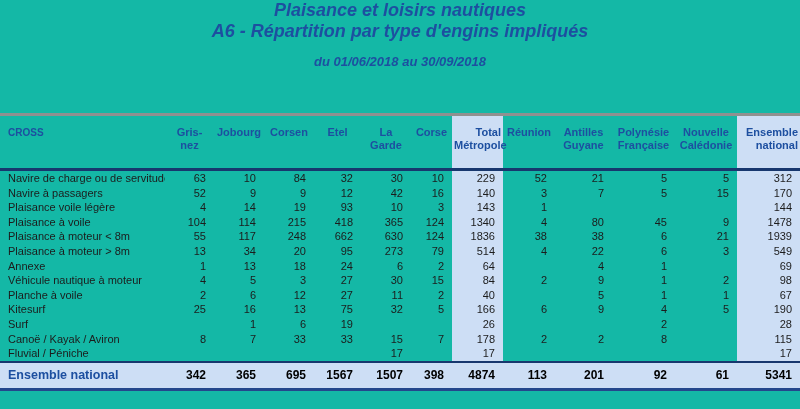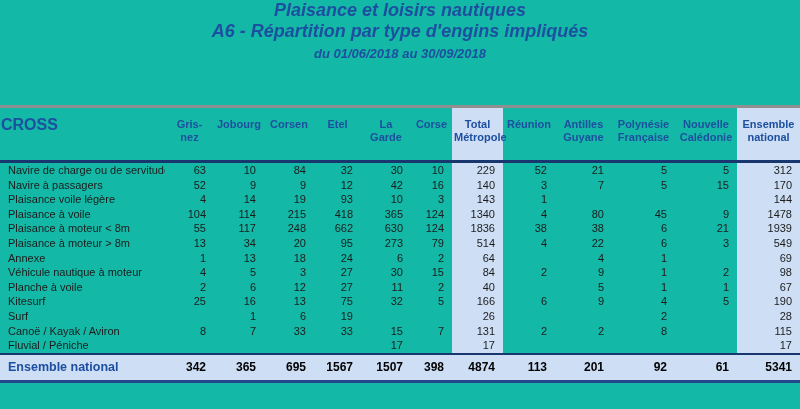--- a/index.html
+++ b/index.html
@@ -25,21 +25,21 @@
     padding-top:0;
   }
   .title-line{
     font-size:18px;
     line-height:21px;
     margin:0;
   }
   .title-sub{
     font-size:13px;
     line-height:16px;
-    margin:4px;
+    margin:12px;
   }
   .top-rule{
     height:3px;
     background:var(--grayline);
     margin-top:43px;
   }
   table{
     width:800px;
     border-collapse:collapse;
     table-layout:fixed;
@@ -51,42 +51,43 @@
     line-height:13px;
     text-align:center;
     vertical-align:top;
     padding:10px 2px 0 2px;
     height:42px;
     white-space:pre-line;
     border-bottom:3px solid var(--darkblue);
   }
   thead th.rowhead{
     text-align:left;
-    font-size:16px;
-    padding-left:1px;
+    font-size:10px;
+    padding-left:8px;
     white-space:normal;
   }
   tbody td{
     font-size:11px;
     line-height:14.6px;
     color:var(--ink);
     text-align:right;
     padding:0 8px 0 0;
     white-space:nowrap;
     overflow:hidden;
   }
   tbody td.rowlabel{
     text-align:left;
     padding:0 0 0 8px;
   }
   tbody tr:last-child td{
     border-bottom:1px solid #fca5a5;
   }
   .hl{
     background:var(--lightblue);
+    text-align:right;
   }
   tfoot td{
     background:var(--lightblue);
     border-top:2px solid var(--darkblue);
     border-bottom:3px solid #24478c;
     font-weight:bold;
     font-size:12px;
     line-height:25px;
     color:#000000;
     text-align:right;
@@ -319,21 +320,21 @@
           <td class="hl">28</td>
         </tr>
         <tr>
           <td class="rowlabel">Canoë / Kayak / Aviron</td>
           <td>8</td>
           <td>7</td>
           <td>33</td>
           <td>33</td>
           <td>15</td>
           <td>7</td>
-          <td class="hl">131</td>
+          <td class="hl">178</td>
           <td>2</td>
           <td>2</td>
           <td>8</td>
           <td></td>
           <td class="hl">115</td>
         </tr>
         <tr>
           <td class="rowlabel">Fluvial / Péniche</td>
           <td></td>
           <td></td>

